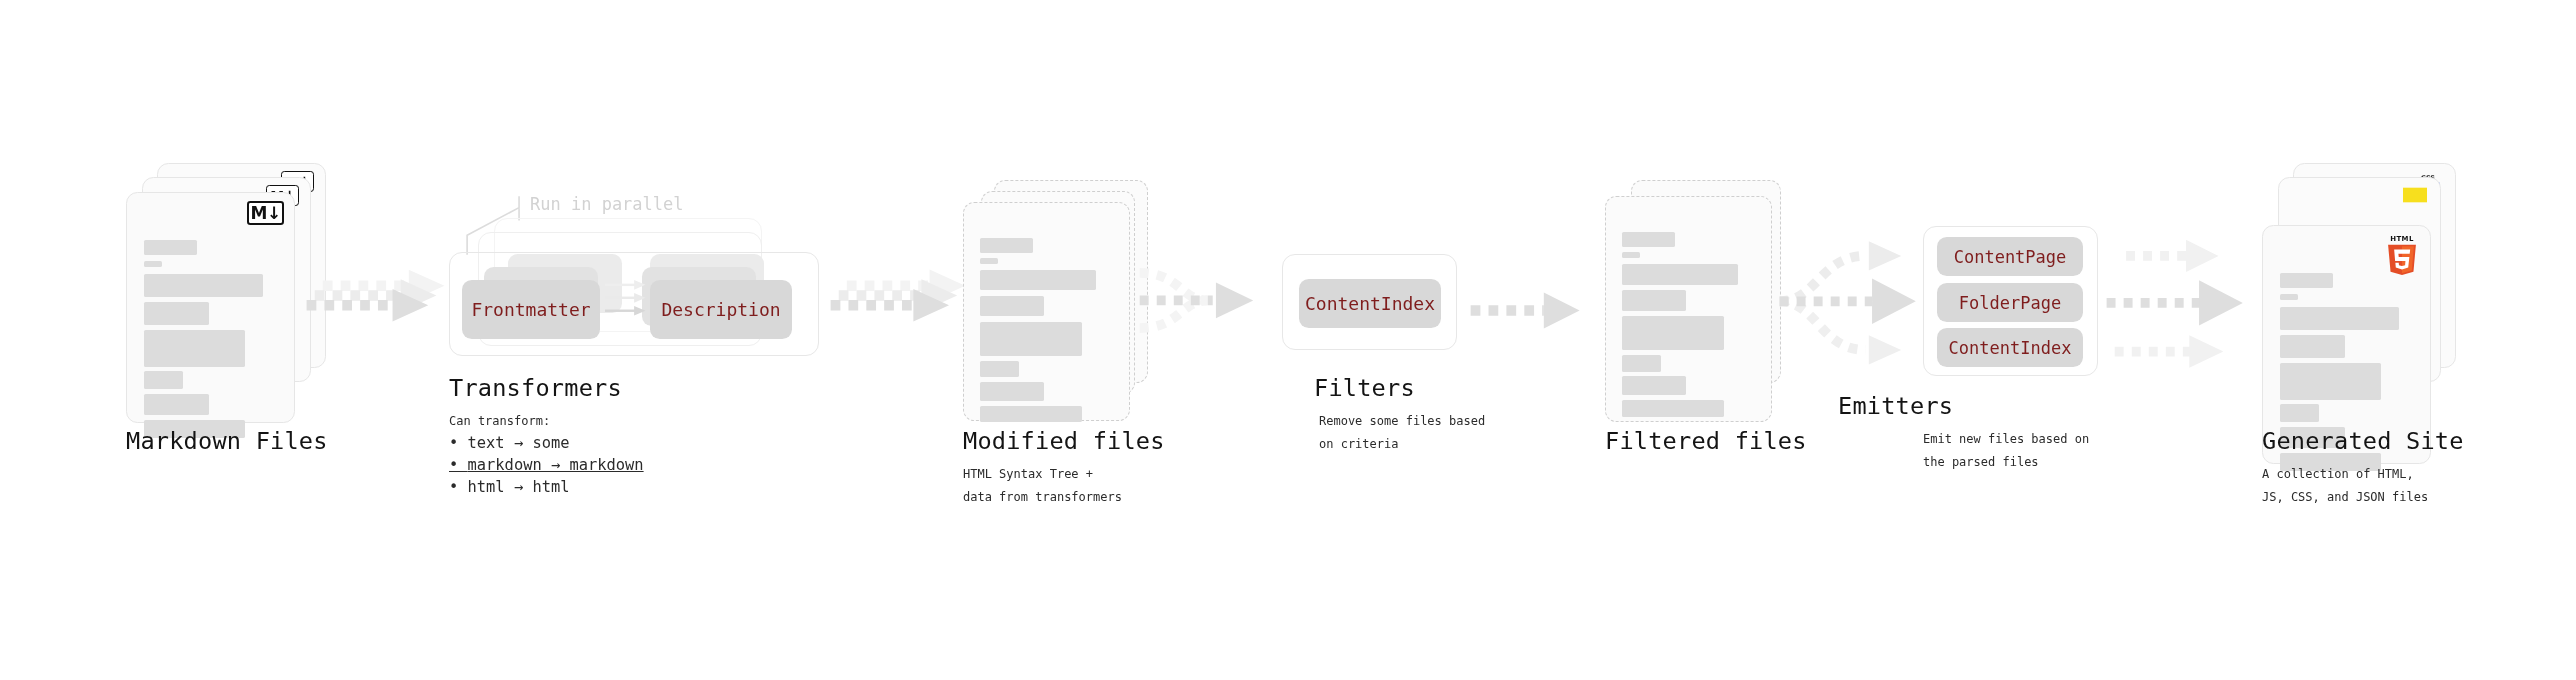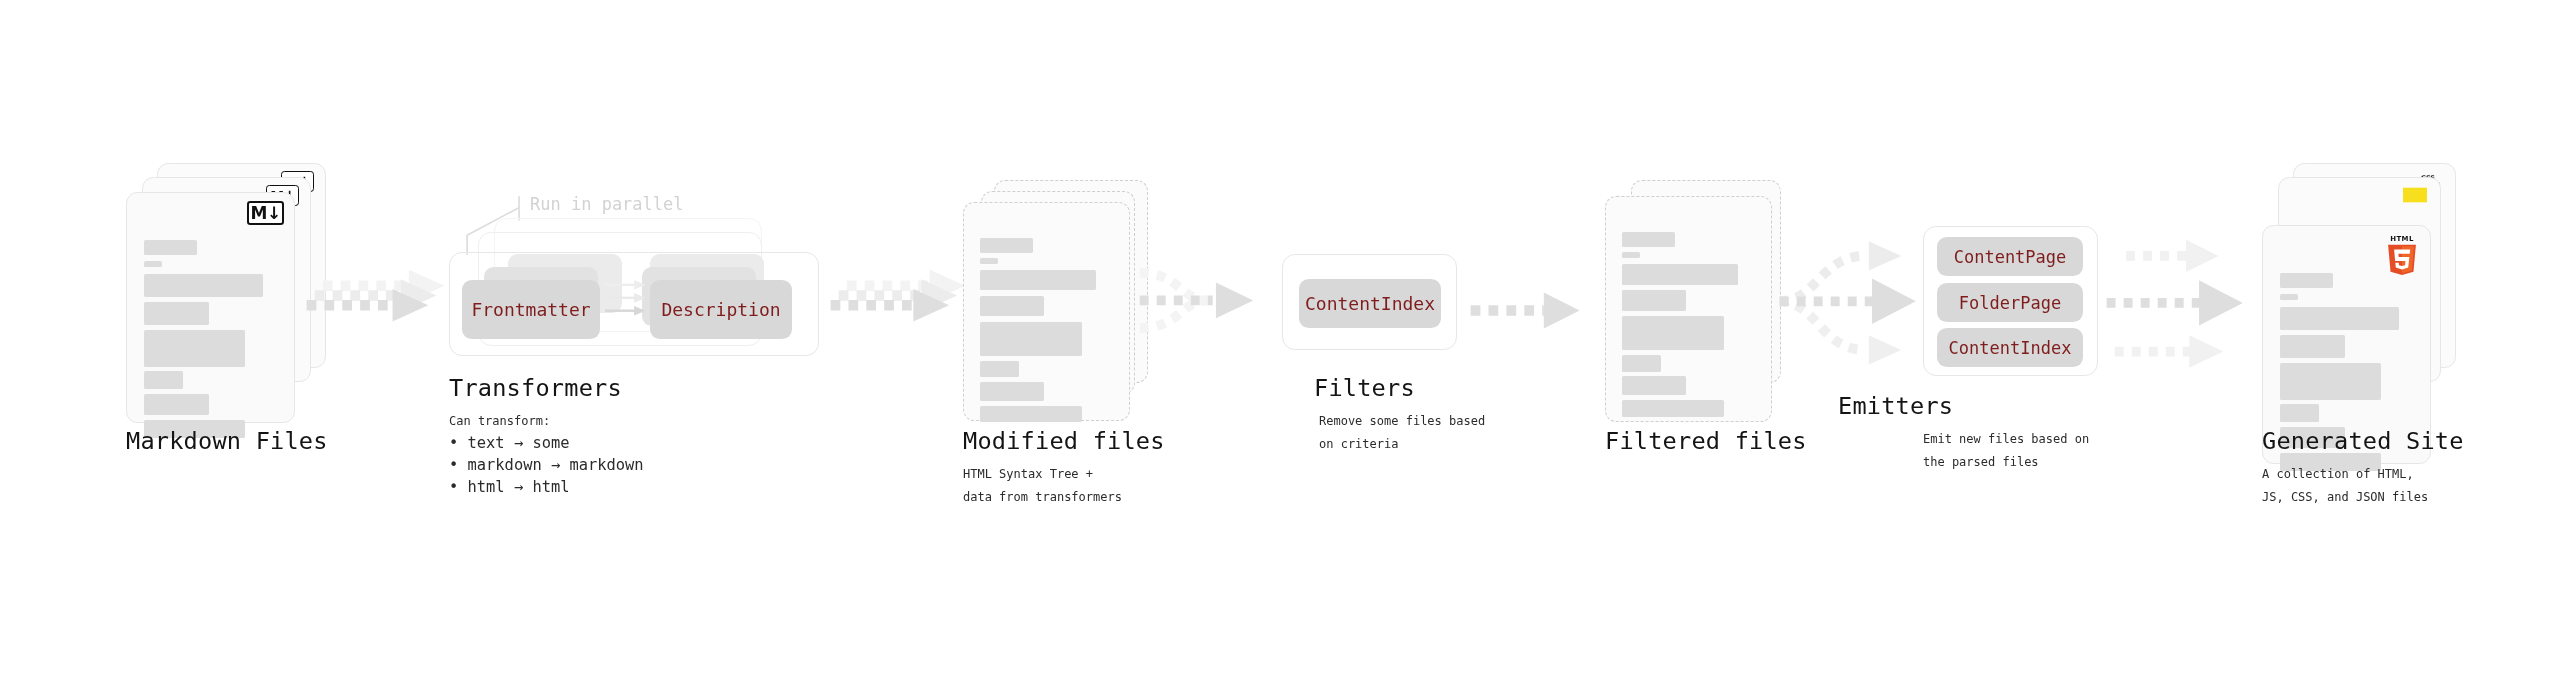--- a/index.html
+++ b/index.html
@@ -187,21 +187,21 @@
   <div class="pill" style="left:462px; top:280px; width:138px; height:59px;">Frontmatter</div>
   <div class="pill" style="left:650px; top:280px; width:142px; height:59px;">Description</div>
 
   <div class="stage-title" style="left:449px; top:374px;">Transformers</div>
   <div class="stage-sub" style="left:449px; top:410px;">Can transform:</div>
   <div style="position:absolute; left:449px; top:432px;">
     <ul class="bullets">
       <li style="font-size:15.4px; line-height:22px; color:#2b2b2b;">
         <span>•&nbsp;</span><span>text → some</span>
       </li>
-      <li style="font-size:15.4px; line-height:22px; color:#2b2b2b;">
+      <li style="font-size:15.4px; line-height:22px; color:#2b2b2b;text-decoration:underline;">
         <span>•&nbsp;</span><span>markdown → markdown</span>
       </li>
       <li style="font-size:15.4px; line-height:22px; color:#2b2b2b;">
         <span>•&nbsp;</span><span>html → html</span>
       </li>
     </ul>
   </div>
 
   <svg class="arrow-svg" style="left:829px; top:268px;" width="146" height="73" viewBox="0 0 180 90">
     <g stroke-dasharray="12 10" stroke-width="13" fill="none">

